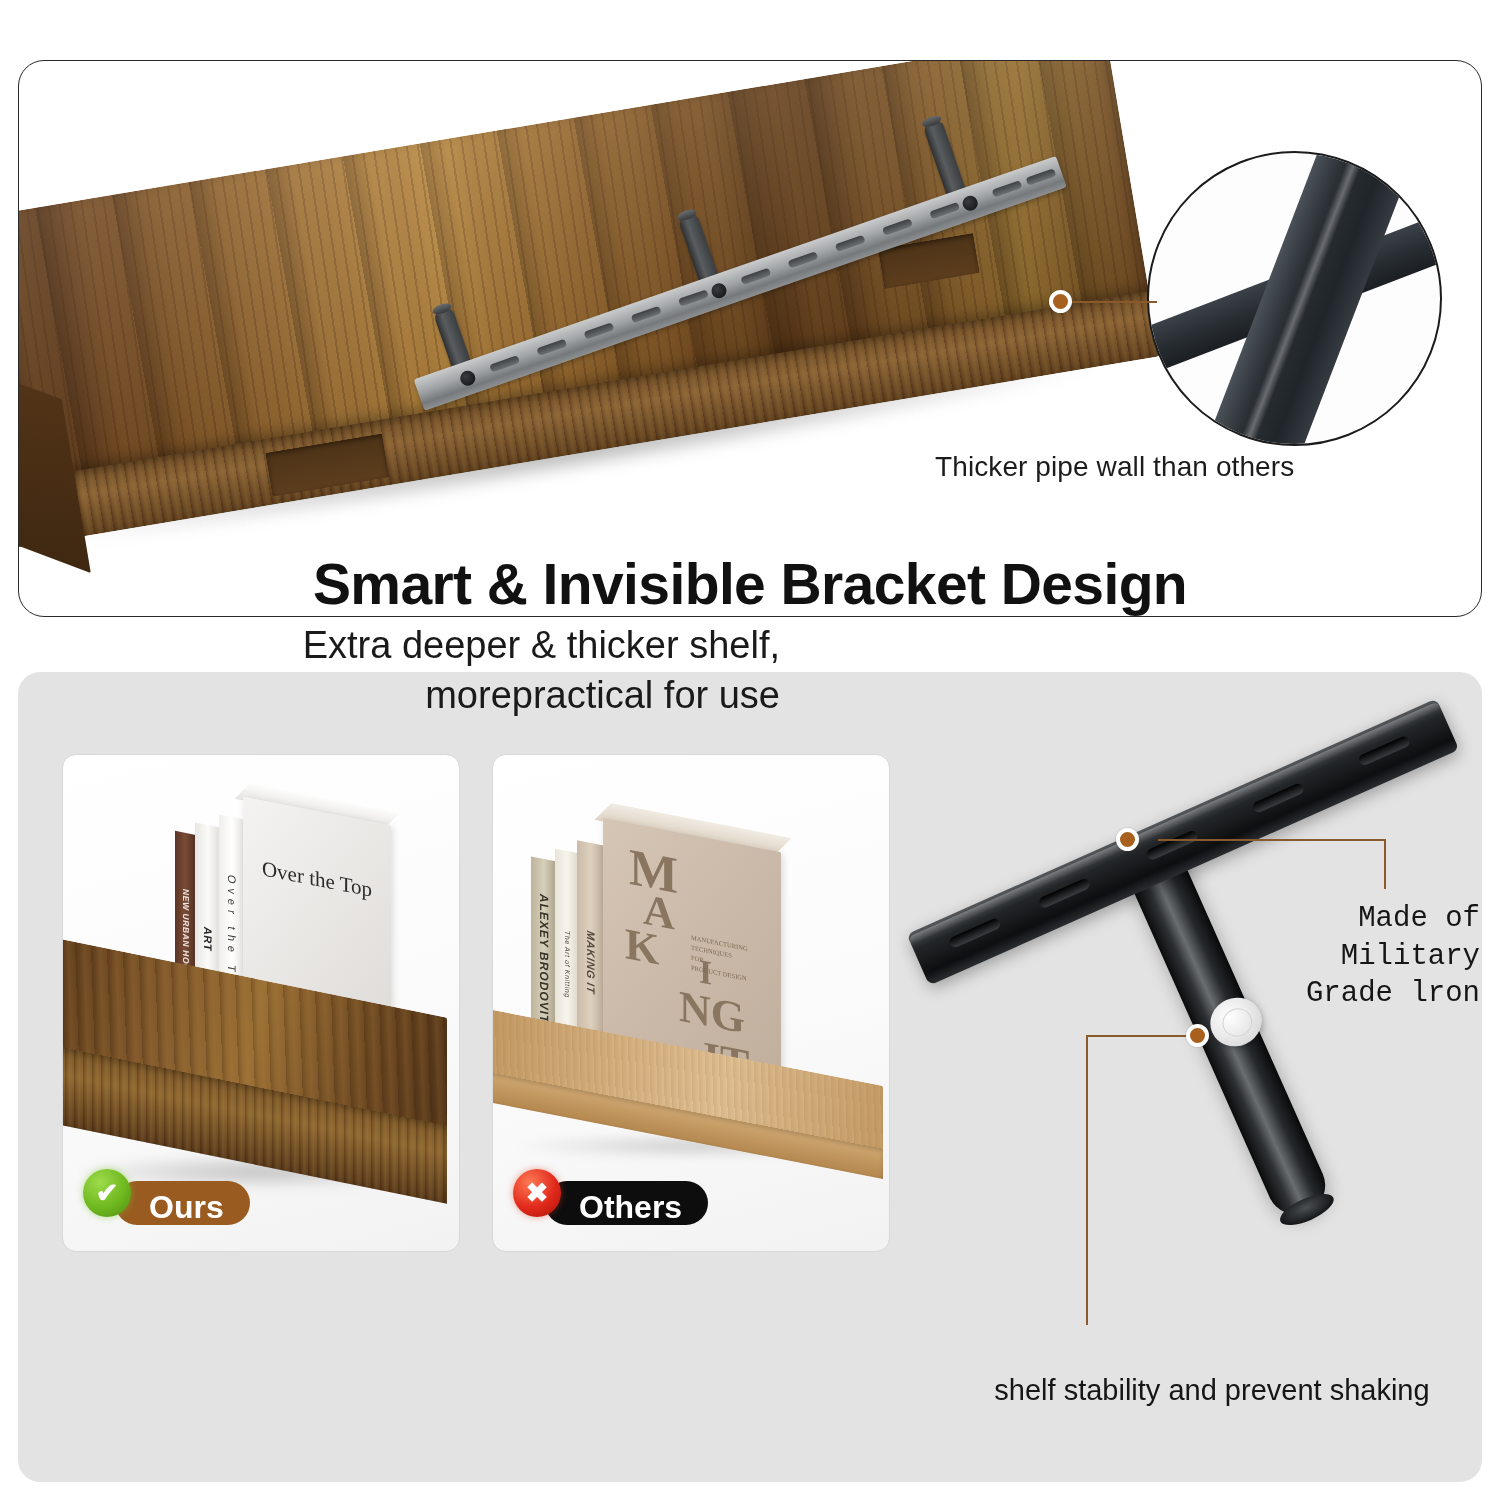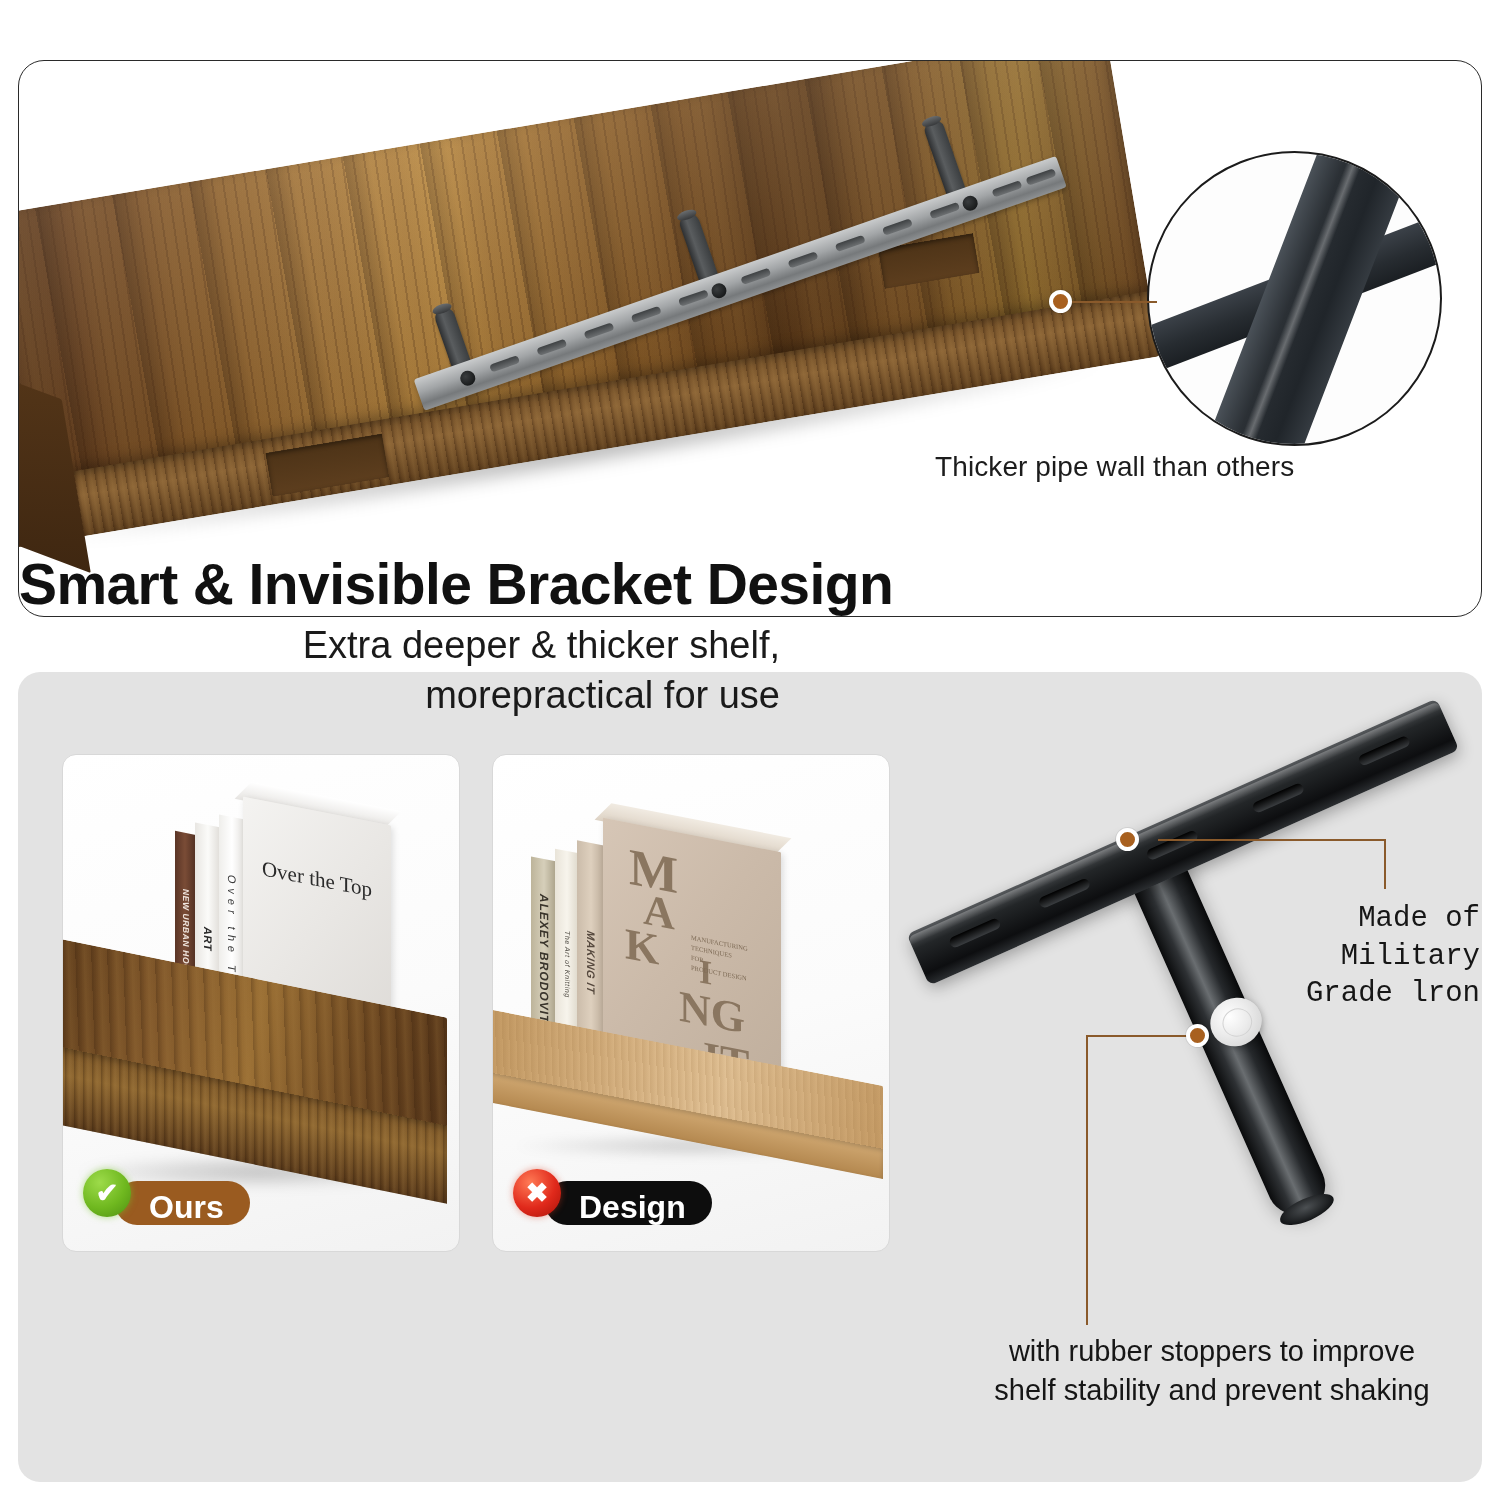--- a/index.html
+++ b/index.html
@@ -194,21 +194,21 @@
     font-size: 28px;
     color: #1c1c1c;
     letter-spacing: 0.1px;
     white-space: nowrap;
   }
 
   .title-main {
     position: absolute;
     left: 0; right: 0;
     top: 490px;
-    text-align: left;
+    text-align: center;
     font-size: 57px;
     font-weight: bold;
     color: #111111;
     letter-spacing: -0.6px;
   }
   .title-sub {
     position: absolute;
     left: 0; right: 0;
     top: 553px;
     text-align: center;
@@ -664,21 +664,21 @@
         <span>PRODUCT DESIGN</span>
       </div>
       <div class="mk-author">Chris Lefteri</div>
     </div>
 
     <div class="t-shelf-top"></div>
     <div class="t-shelf-front"></div>
 
     <div class="badge-row">
       <div class="badge-icon cross">✖</div>
-      <div class="badge-pill others-pill">Design</div>
+      <div class="badge-pill others-pill">Others</div>
     </div>
   </div>
 
   <div class="blk-wrap">
     <div class="blk-pipe">
       <div class="blk-pipe-end"></div>
     </div>
     <div class="blk-rail">
       <div class="blk-gloss"></div>
       <div class="blk-slot" style="left:36px;"></div>
@@ -703,15 +703,15 @@
   <span>Extra deeper &amp; thicker shelf,</span><br>
   <span>morepractical for use</span>
 </div>
 
 <div class="cap-r1">
   <span>Made of Military</span><br>
   <span>Grade lron</span>
 </div>
 
 <div class="cap-r2">
-  <span>with rubber stoppers to improve</span><br>
+  <br>
   <span>shelf stability and prevent shaking</span>
 </div>
 
 </body></html>

